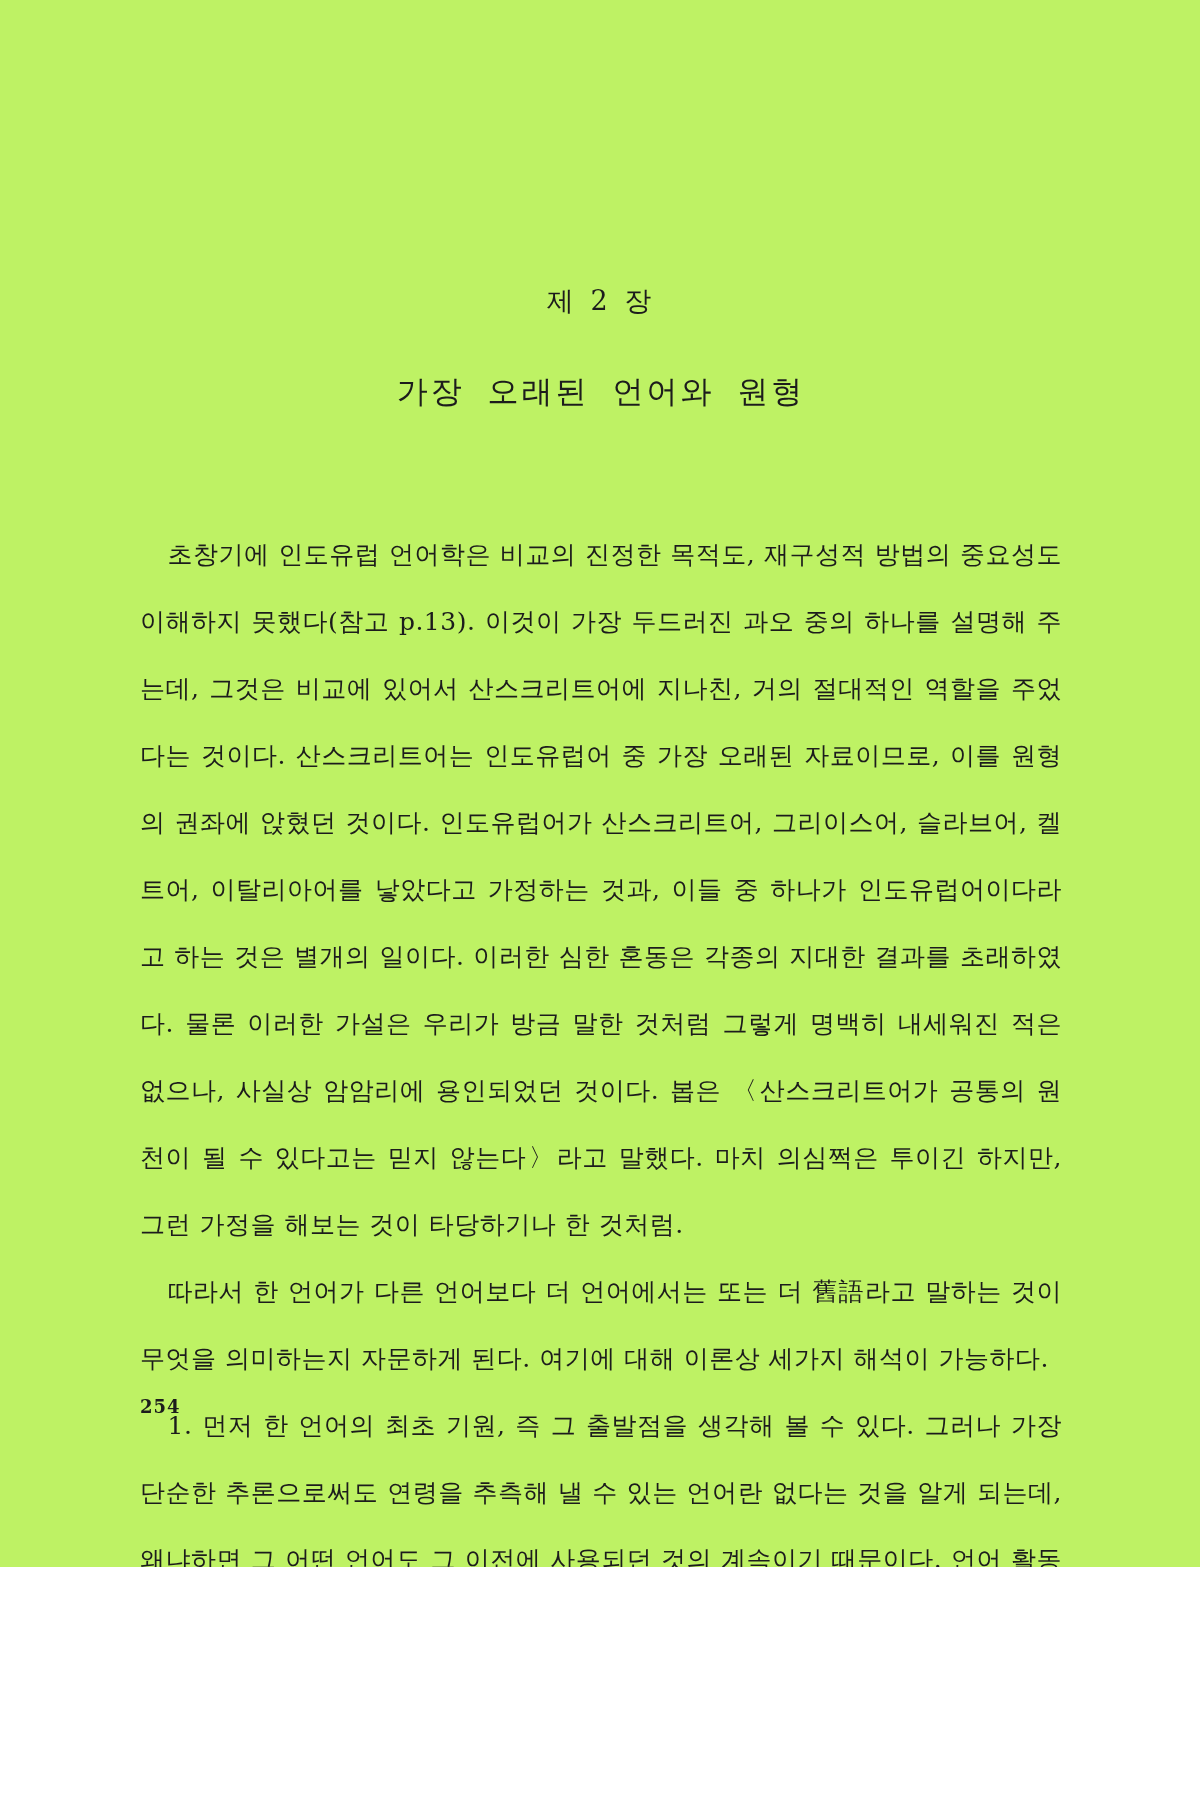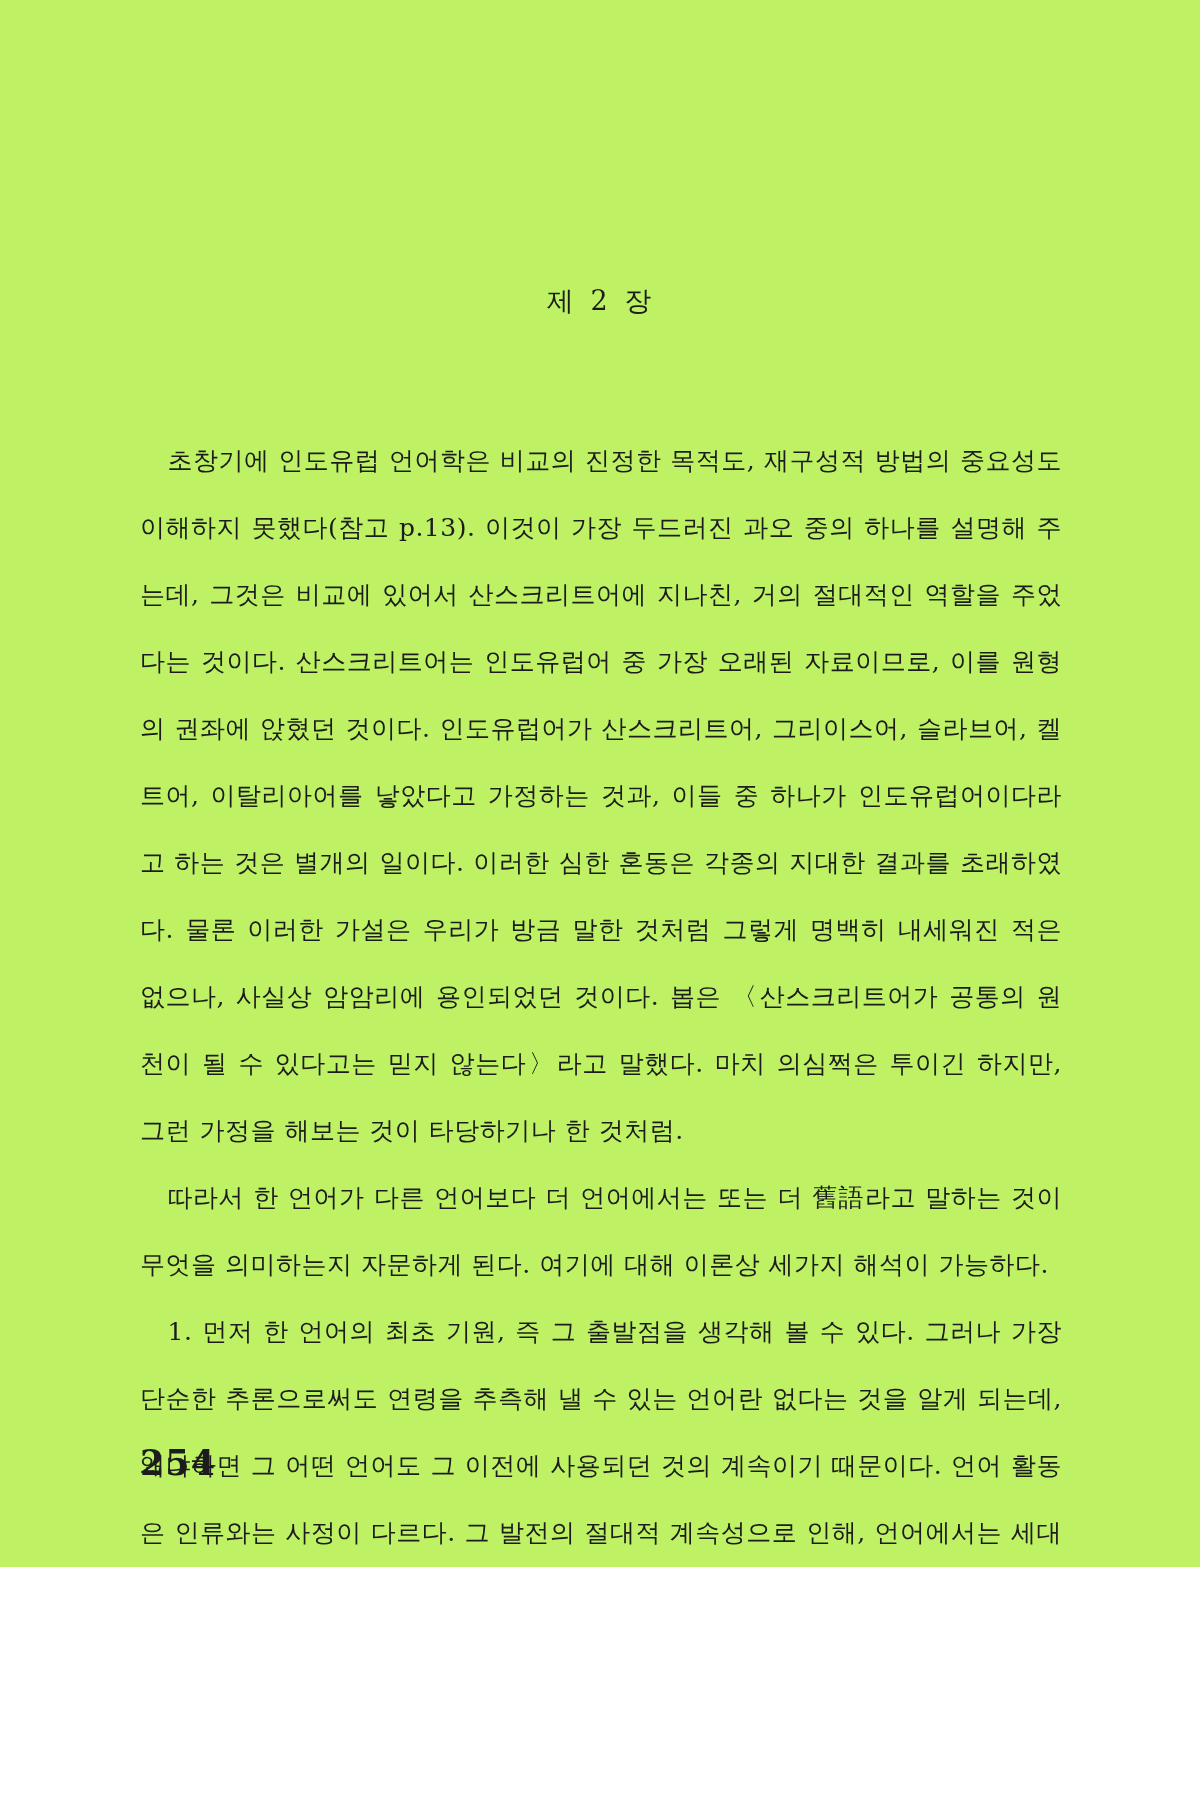--- a/index.html
+++ b/index.html
@@ -46,34 +46,35 @@
     text-align: justify;
     letter-spacing: 0.5px;
   }
   .body-text p {
     margin: 0;
     text-indent: 1.1em;
   }
   .page-number {
     position: absolute;
     left: 140px;
-    top: 1442px;
-    font-size: 35px;
+    top: 1396px;
+    font-size: 18px;
     font-weight: 700;
     letter-spacing: 1px;
   }
 </style>
 </head>
 <body>
 
 <div class="page">
   <div class="content">
 
     <div class="chapter-heading">제 2 장</div>
 
+    <div class="page-title">가장 오래된 언어와 원형</div>
 
     <div class="body-text">
       <p>초창기에 인도유럽 언어학은 비교의 진정한 목적도, 재구성적 방법의 중요성도 이해하지 못했다(참고 p.13). 이것이 가장 두드러진 과오 중의 하나를 설명해 주는데, 그것은 비교에 있어서 산스크리트어에 지나친, 거의 절대적인 역할을 주었다는 것이다. 산스크리트어는 인도유럽어 중 가장 오래된 자료이므로, 이를 원형의 권좌에 앉혔던 것이다. 인도유럽어가 산스크리트어, 그리이스어, 슬라브어, 켈트어, 이탈리아어를 낳았다고 가정하는 것과, 이들 중 하나가 인도유럽어이다라고 하는 것은 별개의 일이다. 이러한 심한 혼동은 각종의 지대한 결과를 초래하였다. 물론 이러한 가설은 우리가 방금 말한 것처럼 그렇게 명백히 내세워진 적은 없으나, 사실상 암암리에 용인되었던 것이다. 봅은 〈산스크리트어가 공통의 원천이 될 수 있다고는 믿지 않는다〉라고 말했다. 마치 의심쩍은 투이긴 하지만, 그런 가정을 해보는 것이 타당하기나 한 것처럼.</p>
       <p>따라서 한 언어가 다른 언어보다 더 언어에서는 또는 더 舊語라고 말하는 것이 무엇을 의미하는지 자문하게 된다. 여기에 대해 이론상 세가지 해석이 가능하다.</p>
       <p>1. 먼저 한 언어의 최초 기원, 즉 그 출발점을 생각해 볼 수 있다. 그러나 가장 단순한 추론으로써도 연령을 추측해 낼 수 있는 언어란 없다는 것을 알게 되는데, 왜냐하면 그 어떤 언어도 그 이전에 사용되던 것의 계속이기 때문이다. 언어 활동은 인류와는 사정이 다르다. 그 발전의 절대적 계속성으로 인해, 언어에서는 세대를 구별할 수가 없다. 따라서 가스통 파리스 Gaston Paris 가 모어와 자어의 개념을 배척한 것은 옳은 일이었다. 왜냐하면 이 개념은 단절을 전제로 하기 때문이다. 그러므로 한 언어가 다른 언어보다 더 오래되었다고 말할 수 있는 것은 그런 의미에서가 아니다.</p>
     </div>
 
   </div>
 
   <div class="page-number">254</div>

